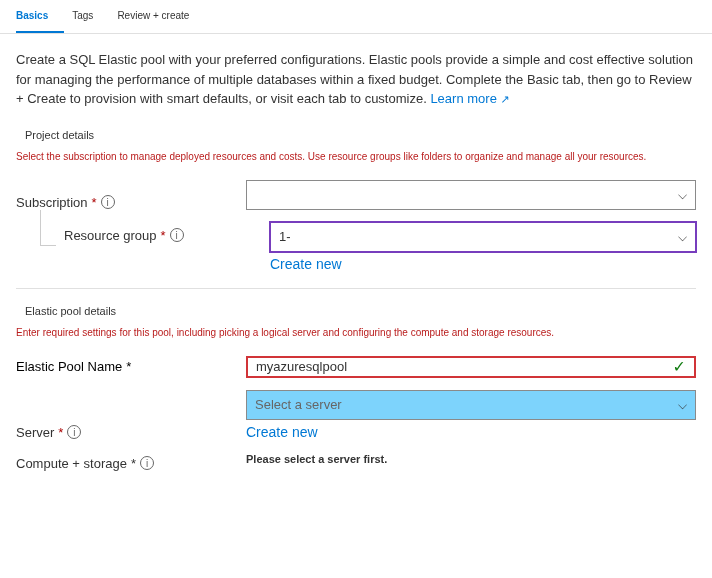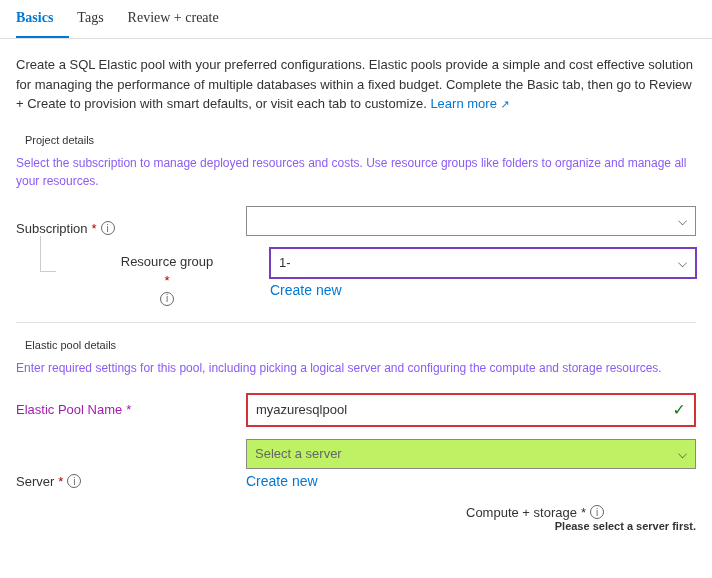--- a/index.html
+++ b/index.html
@@ -16,25 +16,24 @@
     
     .tabs {
       display: flex;
       border-bottom: 1px solid #e0e0e0;
       padding: 0 16px;
     }
     .tab {
       padding: 10px 16px 10px 0;
       margin-right: 8px;
       cursor: pointer;
-      font-size: 14px;
+      font-size: 10px;
       color: #333;
       border-bottom: 2px solid transparent;
       white-space: nowrap;
-      font-family: Liberation Serif, serif;
     }
     .tab.active {
       color: #0078d4;
       border-bottom: 2px solid #0078d4;
       font-weight: 600;
     }
 
     
     .content {
       padding: 16px 16px 16px 16px;
@@ -53,22 +52,22 @@
 
     .section-title {
       font-size: 11px;
       font-weight: 400;
       color: #333;
       margin-bottom: 8px;
       margin-left: 9px;
     }
 
     .section-desc {
-      font-size: 12px;
-      color: #8b5cf6;
+      font-size: 10px;
+      color: #b91c1c;
       line-height: 1.5;
       margin-bottom: 16px;
     }
 
     .divider {
       border: none;
       border-top: 1px solid #e0e0e0;
       margin: 16px 0;
     }
 
@@ -114,21 +113,20 @@
     
     .resource-group-row {
       display: flex;
       align-items: flex-start;
       margin-bottom: 12px;
       padding-left: 24px;
     }
     .resource-group-row .form-label {
       width: 206px;
       min-width: 206px;
-      flex-direction: column;
     }
 
     .dropdown {
       width: 100%;
       height: 30px;
       border: 1px solid #8a8a8a;
       background: #fff;
       display: flex;
       align-items: center;
       justify-content: space-between;
@@ -160,70 +158,69 @@
     
     .pool-name-row {
       display: flex;
       align-items: center;
       margin-bottom: 12px;
     }
     .pool-name-label {
       width: 230px;
       min-width: 230px;
       font-size: 13px;
-      color: #a21caf;
+      color: #000000;
       display: flex;
       align-items: center;
       gap: 4px;
     }
     .pool-name-input-wrap {
       flex: 1;
       border: 2px solid #d13438;
       outline: none;
       position: relative;
       display: flex;
       align-items: center;
     }
     .pool-name-input {
       width: 100%;
-      height: 30px;
+      height: 18px;
       border: none;
       outline: none;
       padding: 0 30px 0 8px;
       font-size: 13px;
       color: #333;
     }
     .check-icon {
       position: absolute;
       right: 8px;
       color: #107c10;
       font-size: 16px;
     }
 
     
     .server-dropdown {
       width: 100%;
       height: 30px;
       border: 1px solid #8a8a8a;
-      background: #bef264;
+      background: #7dd3fc;
       display: flex;
       align-items: center;
       justify-content: space-between;
       padding: 0 8px;
       cursor: pointer;
       font-size: 13px;
       color: #666;
     }
 
     
     .compute-row {
       display: flex;
-      align-items: flex-end;
+      align-items: center;
       margin-bottom: 8px;
-      flex-direction: column;
     }
     .compute-label {
       width: 230px;
       min-width: 230px;
       font-size: 13px;
       color: #333;
       display: flex;
       align-items: center;
       gap: 4px;
       padding-top: 4px;

